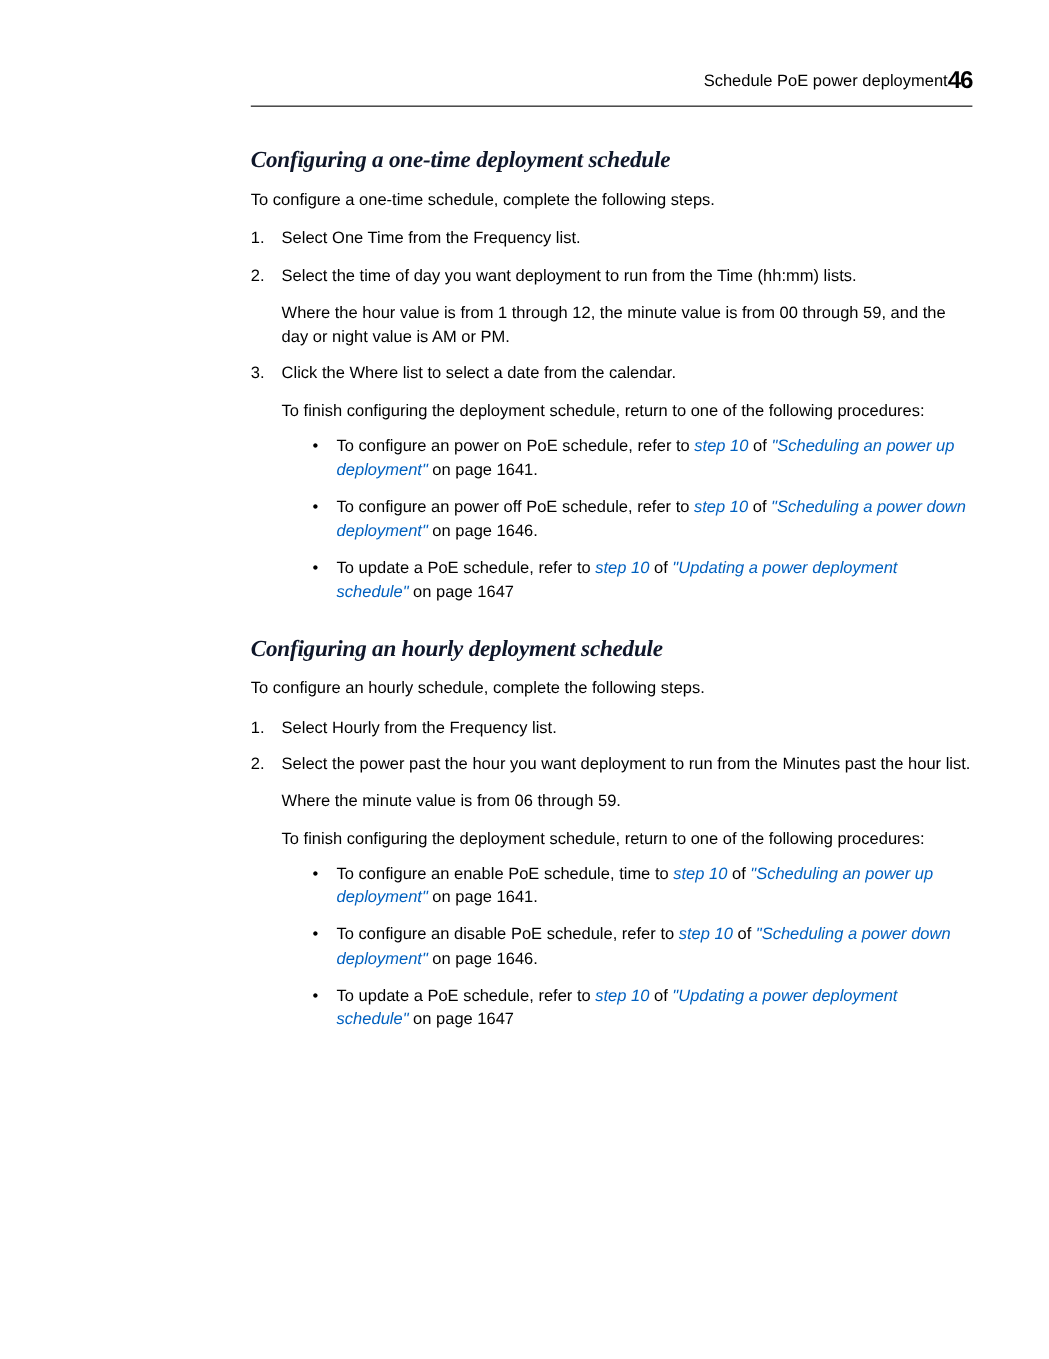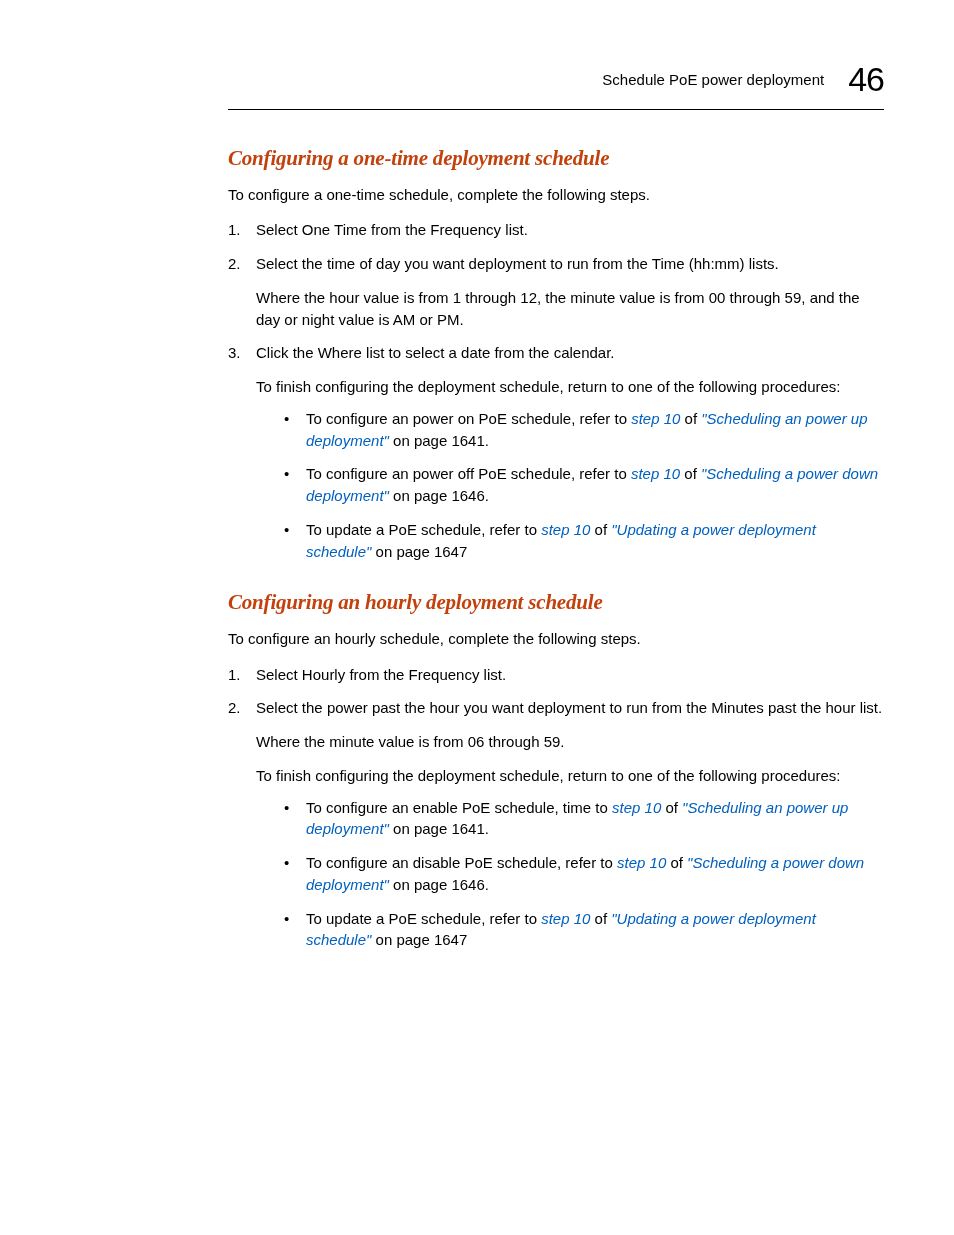--- a/index.html
+++ b/index.html
@@ -16,45 +16,44 @@
     box-sizing: border-box;
     width: 954px;
     height: 1235px;
     padding: 60px 70px 40px 228px;
     position: relative;
   }
   .running-head {
     display: flex;
     justify-content: flex-end;
     align-items: center;
-    gap: 24px;
     margin-bottom: 10px;
   }
   .running-title {
     font-size: 15px;
     color: #000;
   }
   .chapter-number {
-    font-size: 34px;
-    font-weight: 400;
+    font-size: 22px;
+    font-weight: 700;
     color: #000;
     letter-spacing: -1px;
   }
   .rule {
     border: none;
     border-top: 1px solid #000;
     margin: 2px 0 36px 0;
   }
   h2.section {
     font-family: Georgia, "Times New Roman", serif;
     font-style: italic;
     font-weight: bold;
     font-size: 21px;
     margin: 0 0 14px 0;
-    color: #c2410c;
+    color: #0f172a;
     letter-spacing: -0.2px;
   }
   p.lead {
     font-size: 15px;
     margin: 0 0 14px 0;
     line-height: 1.35;
   }
   ol.steps {
     list-style: none;
     padding: 0;

